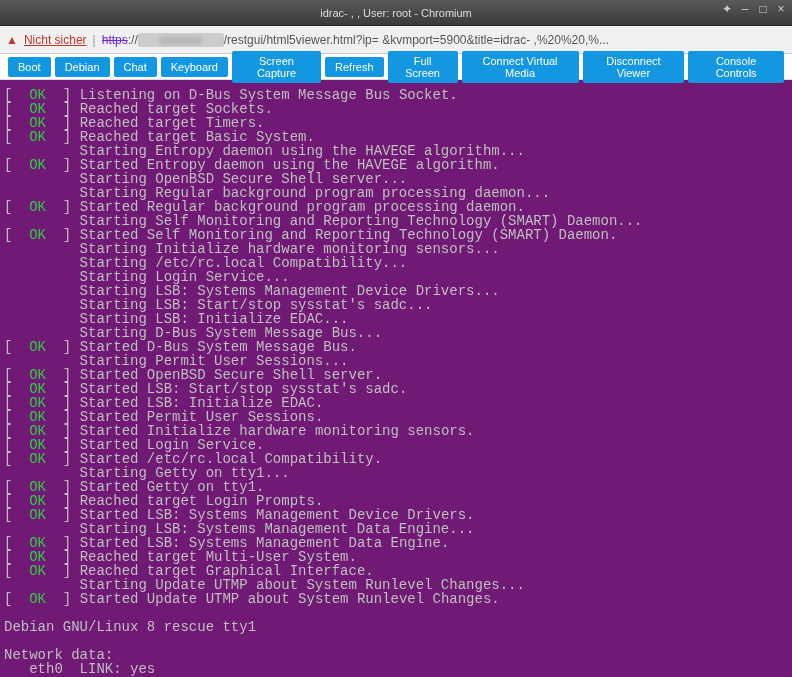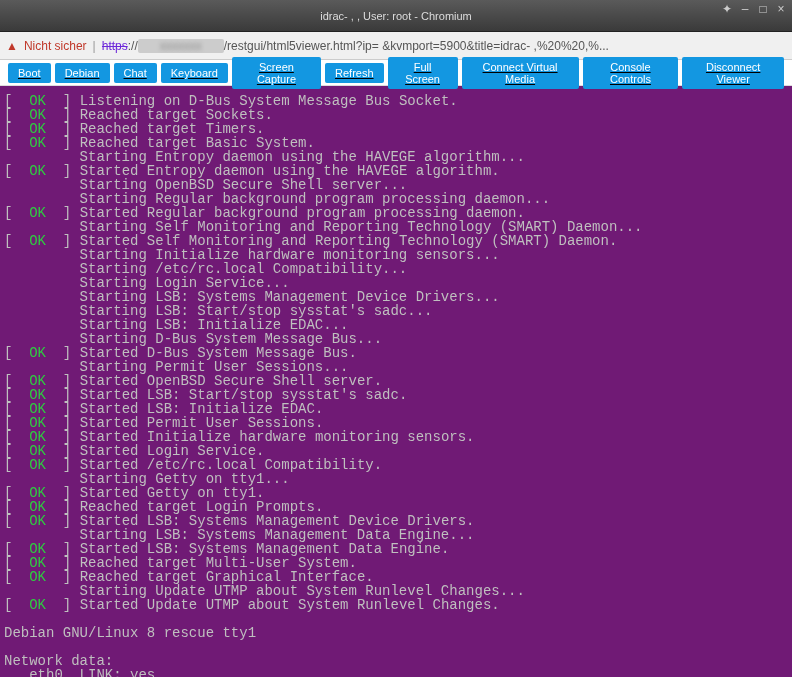--- a/index.html
+++ b/index.html
@@ -1,20 +1,20 @@
 <!DOCTYPE html>
 <html><head>
 <meta charset="utf-8">
 <style>
   * { box-sizing: border-box; margin: 0; padding: 0; }
   html, body { width: 792px; height: 677px; overflow: hidden; font-family: sans-serif; }
   body { background: #000; }
 
   .window-titlebar {
-    height: 32px;
+    height: 26px;
     background: linear-gradient(to bottom, #5a5a5a, #3a3a3a);
     color: #ddd;
     font-size: 11px;
     display: flex;
     align-items: center;
     justify-content: center;
     position: relative;
     border-bottom: 1px solid #222;
   }
   .window-controls {
@@ -39,21 +39,21 @@
     align-items: center;
     padding: 0 6px;
     font-size: 12px;
     gap: 6px;
     border-bottom: 1px solid #ccc;
   }
   .insecure-icon {
     color: #c0392b;
     font-size: 12px;
   }
-  .insecure-text { color: #c0392b; }
+  .insecure-text { color: #c0392b; text-decoration: underline; }
   .url-sep { color: #999; }
   .url-text {
     color: #555;
     white-space: nowrap;
     overflow: hidden;
     text-overflow: ellipsis;
     flex: 1;
   }
   .url-https {
     color: #6d28d9;
@@ -69,21 +69,20 @@
 
   .toolbar {
     height: 26px;
     background: #fff;
     display: flex;
     align-items: center;
     justify-content: flex-end;
     gap: 4px;
     padding: 0 8px;
     border-bottom: 1px solid #ddd;
-    text-decoration: underline;
   }
   .toolbar button {
     background: #1397e1;
     color: #fff;
     border: none;
     font-size: 11px;
     padding: 4px 10px;
     border-radius: 2px;
     cursor: pointer;
   }
@@ -123,22 +122,22 @@
 
 <div class="toolbar">
   <button>Boot</button>
   <button>Debian</button>
   <button>Chat</button>
   <button>Keyboard</button>
   <button>Screen Capture</button>
   <button>Refresh</button>
   <button>Full Screen</button>
   <button>Connect Virtual Media</button>
+  <button>Disconnect Viewer</button>
   <button>Console Controls</button>
-  <button>Disconnect Viewer</button>
 </div>
 
 <div class="console" id="console">[  <span class="ok">OK</span>  ] Listening on D-Bus System Message Bus Socket.
 [  <span class="ok">OK</span>  ] Reached target Sockets.
 [  <span class="ok">OK</span>  ] Reached target Timers.
 [  <span class="ok">OK</span>  ] Reached target Basic System.
          Starting Entropy daemon using the HAVEGE algorithm...
 [  <span class="ok">OK</span>  ] Started Entropy daemon using the HAVEGE algorithm.
          Starting OpenBSD Secure Shell server...
          Starting Regular background program processing daemon...

